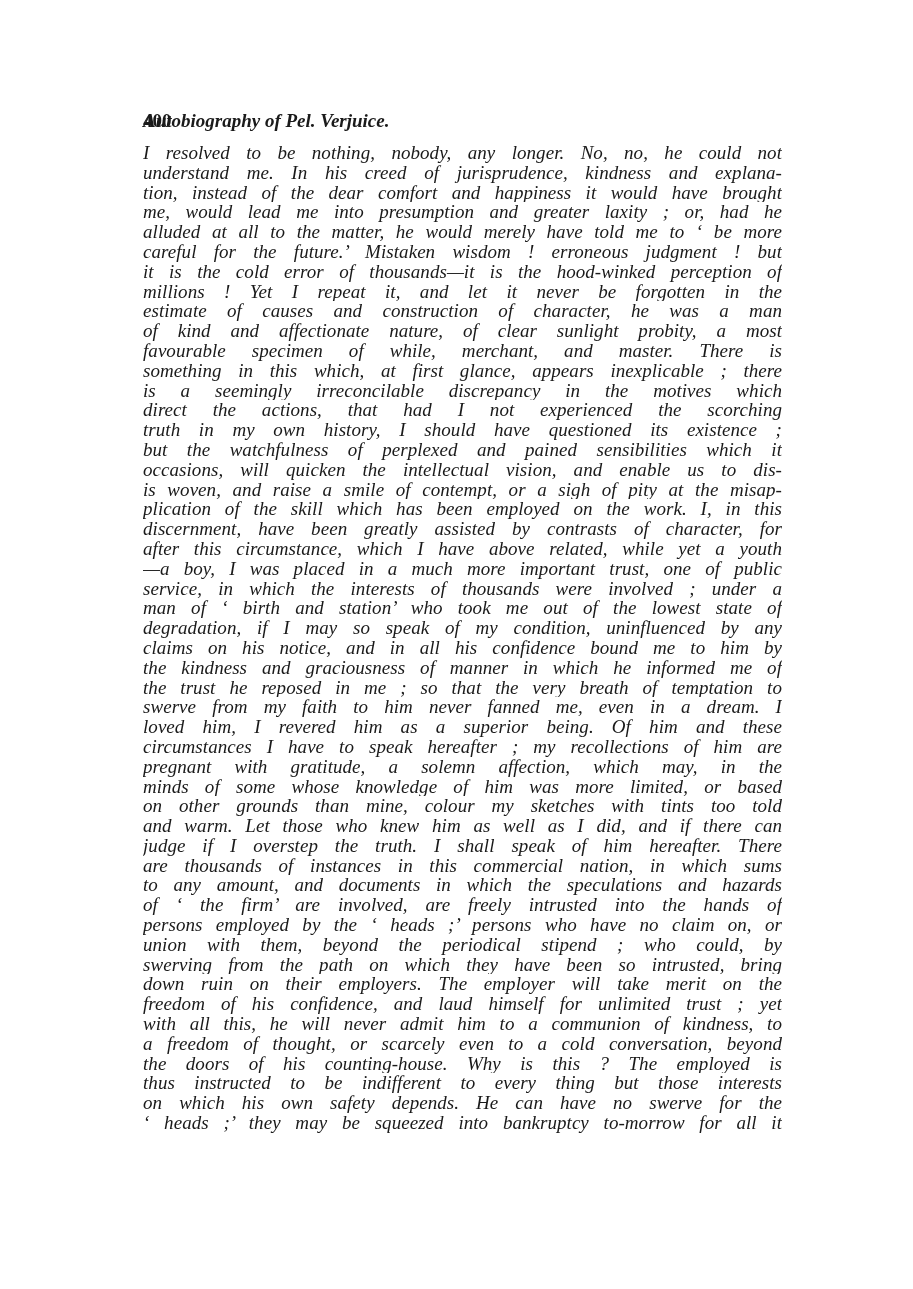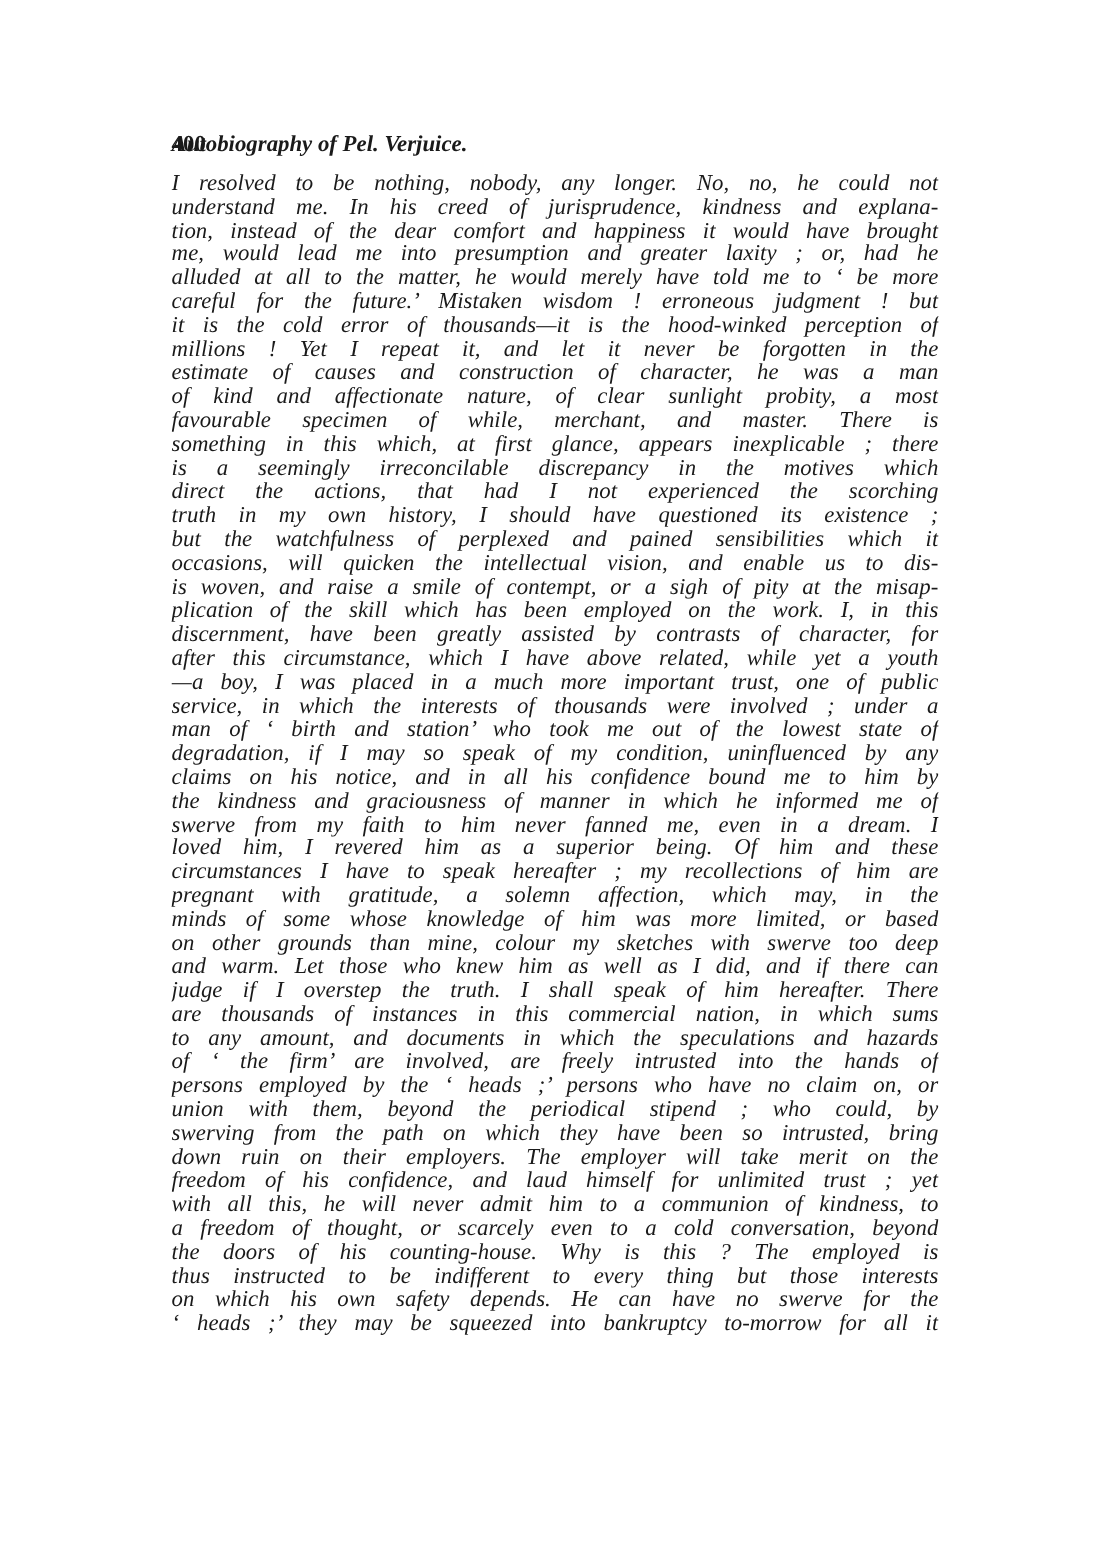--- a/index.html
+++ b/index.html
@@ -89,26 +89,27 @@
     <span class="line">is woven, and raise a smile of contempt, or a sigh of pity at the misap-</span>
     <span class="line">plication of the skill which has been employed on the work. I, in this</span>
     <span class="line">discernment, have been greatly assisted by contrasts of character, for</span>
     <span class="line">after this circumstance, which I have above related, while yet a youth</span>
     <span class="line">—a boy, I was placed in a much more important trust, one of public</span>
     <span class="line">service, in which the interests of thousands were involved ; under a</span>
     <span class="line">man of ‘ birth and station’ who took me out of the lowest state of</span>
     <span class="line">degradation, if I may so speak of my condition, uninfluenced by any</span>
     <span class="line">claims on his notice, and in all his confidence bound me to him by</span>
     <span class="line">the kindness and graciousness of manner in which he informed me of</span>
+    <span class="line">the trust he reposed in me ; so that the very breath of temptation to</span>
     <span class="line">swerve from my faith to him never fanned me, even in a dream. I</span>
     <span class="line">loved him, I revered him as a superior being. Of him and these</span>
     <span class="line">circumstances I have to speak hereafter ; my recollections of him are</span>
     <span class="line">pregnant with gratitude, a solemn affection, which may, in the</span>
     <span class="line">minds of some whose knowledge of him was more limited, or based</span>
-    <span class="line">on other grounds than mine, colour my sketches with swerve too deep</span>
+    <span class="line">on other grounds than mine, colour my sketches with tints too told</span>
     <span class="line">and warm. Let those who knew him as well as I did, and if there can</span>
     <span class="line">judge if I overstep the truth. I shall speak of him hereafter. There</span>
     <span class="line">are thousands of instances in this commercial nation, in which sums</span>
     <span class="line">to any amount, and documents in which the speculations and hazards</span>
     <span class="line">of ‘ the firm’ are involved, are freely intrusted into the hands of</span>
     <span class="line">persons employed by the ‘ heads ;’ persons who have no claim on, or</span>
     <span class="line">union with them, beyond the periodical stipend ; who could, by</span>
     <span class="line">swerving from the path on which they have been so intrusted, bring</span>
     <span class="line">down ruin on their employers. The employer will take merit on the</span>
     <span class="line">freedom of his confidence, and laud himself for unlimited trust ; yet</span>

